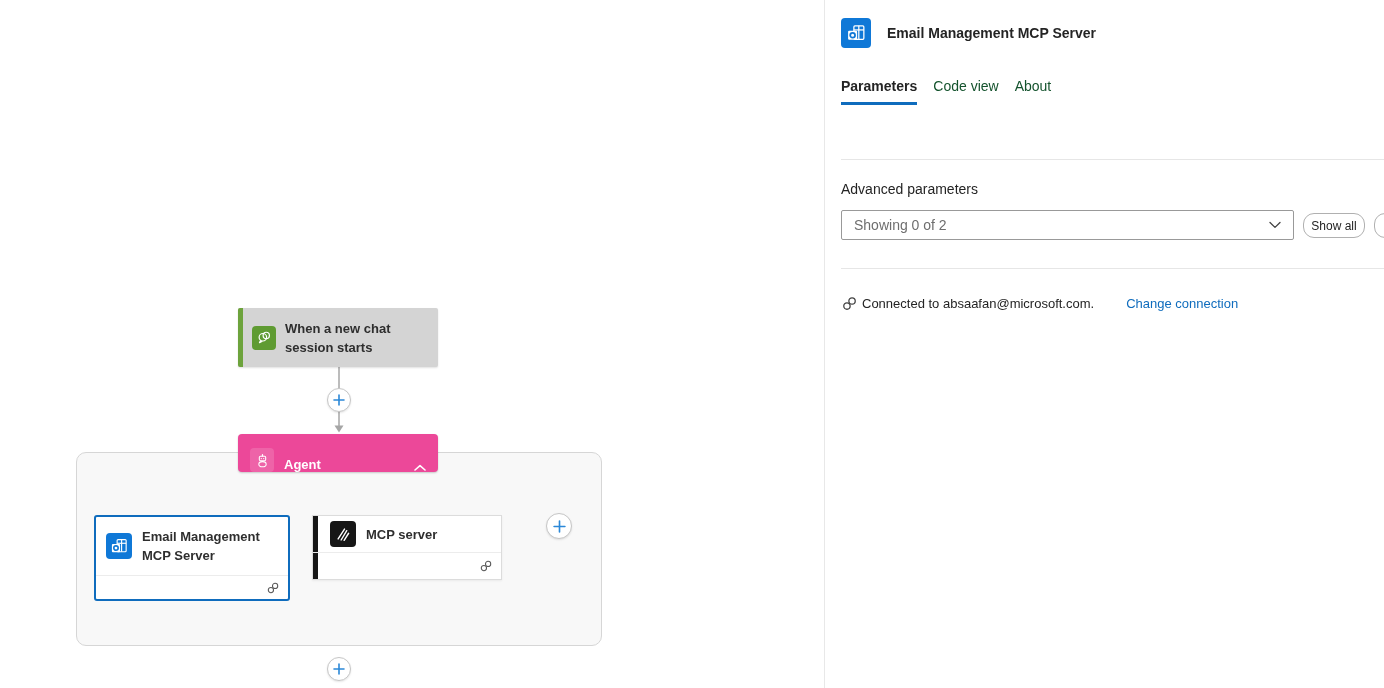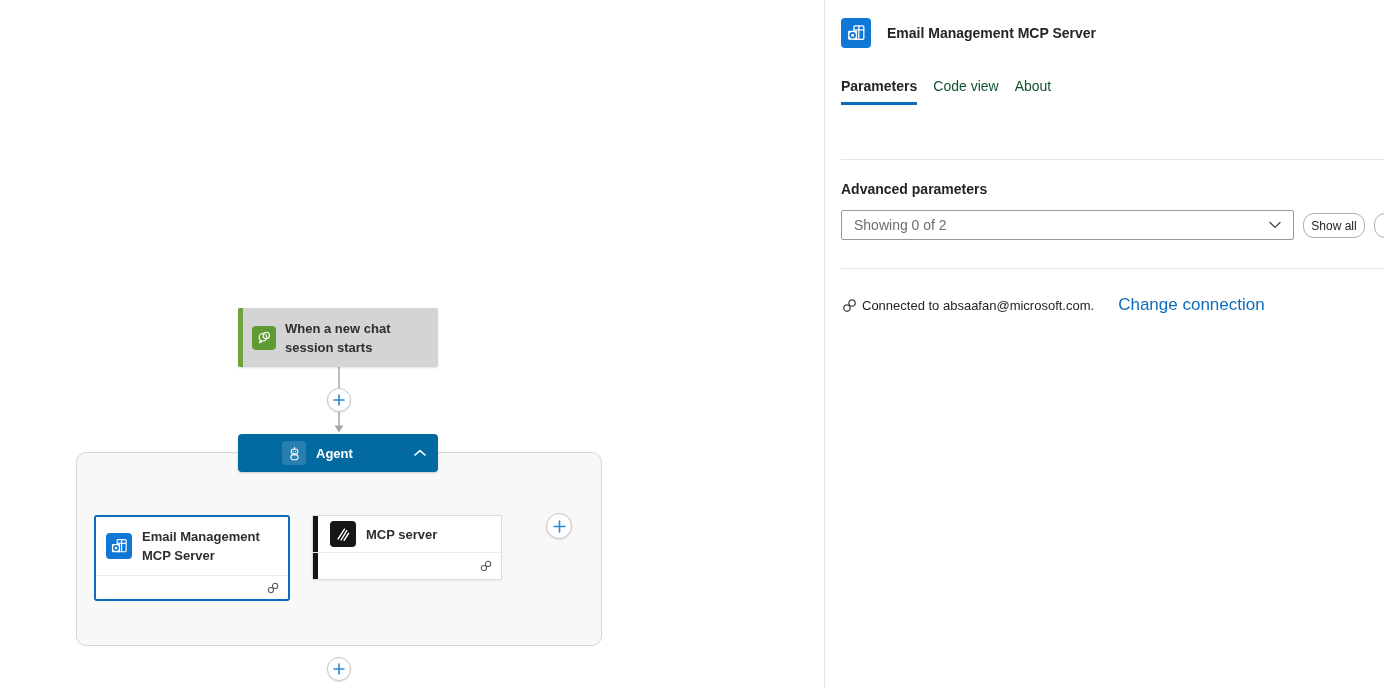--- a/index.html
+++ b/index.html
@@ -32,22 +32,22 @@
 
   .plus-circle {
     position:absolute; width:24px; height:24px; border-radius:50%;
     background:#fff; border:1px solid #c6c6c6; box-shadow:0 1px 2px rgba(0,0,0,.10);
     display:flex; align-items:center; justify-content:center; cursor:pointer;
   }
   .plus-circle.big { width:26px; height:26px; }
 
   .agent-node {
     position:absolute; left:238px; top:434px; width:200px; height:38px;
-    background:#0369a1; border-radius:4px; display:flex; align-items:center;
-    color:#fff; box-shadow:0 1px 2px rgba(0,0,0,.2); cursor:pointer;padding-left:32px;
+    background:#ec4899; border-radius:4px; display:flex; align-items:flex-end;
+    color:#fff; box-shadow:0 1px 2px rgba(0,0,0,.2); cursor:pointer;
   }
   .agent-icon {
     flex:none; width:24px; height:24px; margin-left:12px; border-radius:4px;
     background:rgba(255,255,255,.15); display:flex; align-items:center; justify-content:center;
   }
   .agent-label { margin-left:10px; font-size:13px; font-weight:700; }
   .agent-chevron { margin-left:auto; margin-right:12px; display:flex; cursor:pointer; }
 
   .tool-card { position:absolute; background:#fff; cursor:pointer; }
   .tool-card .card-main { display:flex; align-items:center; }
@@ -82,40 +82,40 @@
     display:flex; align-items:center; justify-content:center;
   }
   .panel-title { margin-left:16px; font-size:14px; font-weight:700; color:#242424; }
 
   .tabs { position:absolute; left:16px; top:78px; display:flex; gap:16px; }
   .tab { font-size:14px; color:#14532d; padding-bottom:8px; border-bottom:3px solid transparent; cursor:pointer; }
   .tab.active { font-weight:700; color:#242424; border-bottom-color:#0f6cbd; }
 
   .h-divider { position:absolute; left:16px; right:0; height:1px; background:#e6e6e6; }
 
-  .section-label { position:absolute; left:16px; top:181px; font-size:14px; color:#242424;font-weight:bold; }
+  .section-label { position:absolute; left:16px; top:181px; font-size:14px; color:#242424; }
 
   .dropdown {
     position:absolute; left:16px; top:210px; width:453px; height:30px;
     border:1px solid #999; border-radius:2px; background:#fff;
     display:flex; align-items:center; padding:0 12px; cursor:pointer;
   }
   .dropdown-value { flex:1; font-size:14px; color:#6e6e6e; }
 
   .btn {
     position:absolute; height:25px; top:213px; border:1px solid #b0b0b0; border-radius:11px;
     background:#fff; font-size:12px; color:#242424;
     display:flex; align-items:center; justify-content:center; cursor:pointer;
   }
   .show-all-btn { left:478px; width:62px; }
   .partial-btn { left:549px; width:22px; }
 
   .connection-row { position:absolute; left:16px; top:295px; display:flex; align-items:center; }
   .connection-status { margin-left:4px; font-size:13px; font-weight:400; color:#242424; }
-  .change-link { margin-left:24px; font-size:17px; color:#0f6cbd; cursor:pointer; }
+  .change-link { margin-left:32px; font-size:13px; color:#0f6cbd; cursor:pointer; }
 </style>
 </head>
 <body>
 
 <div id="app">
 
   <div class="canvas">
 
     <svg class="connectors" width="824" height="688">
       <path d="M339 367 L339 427" stroke="#a6a6a6" stroke-width="1.5" fill="none"></path>

